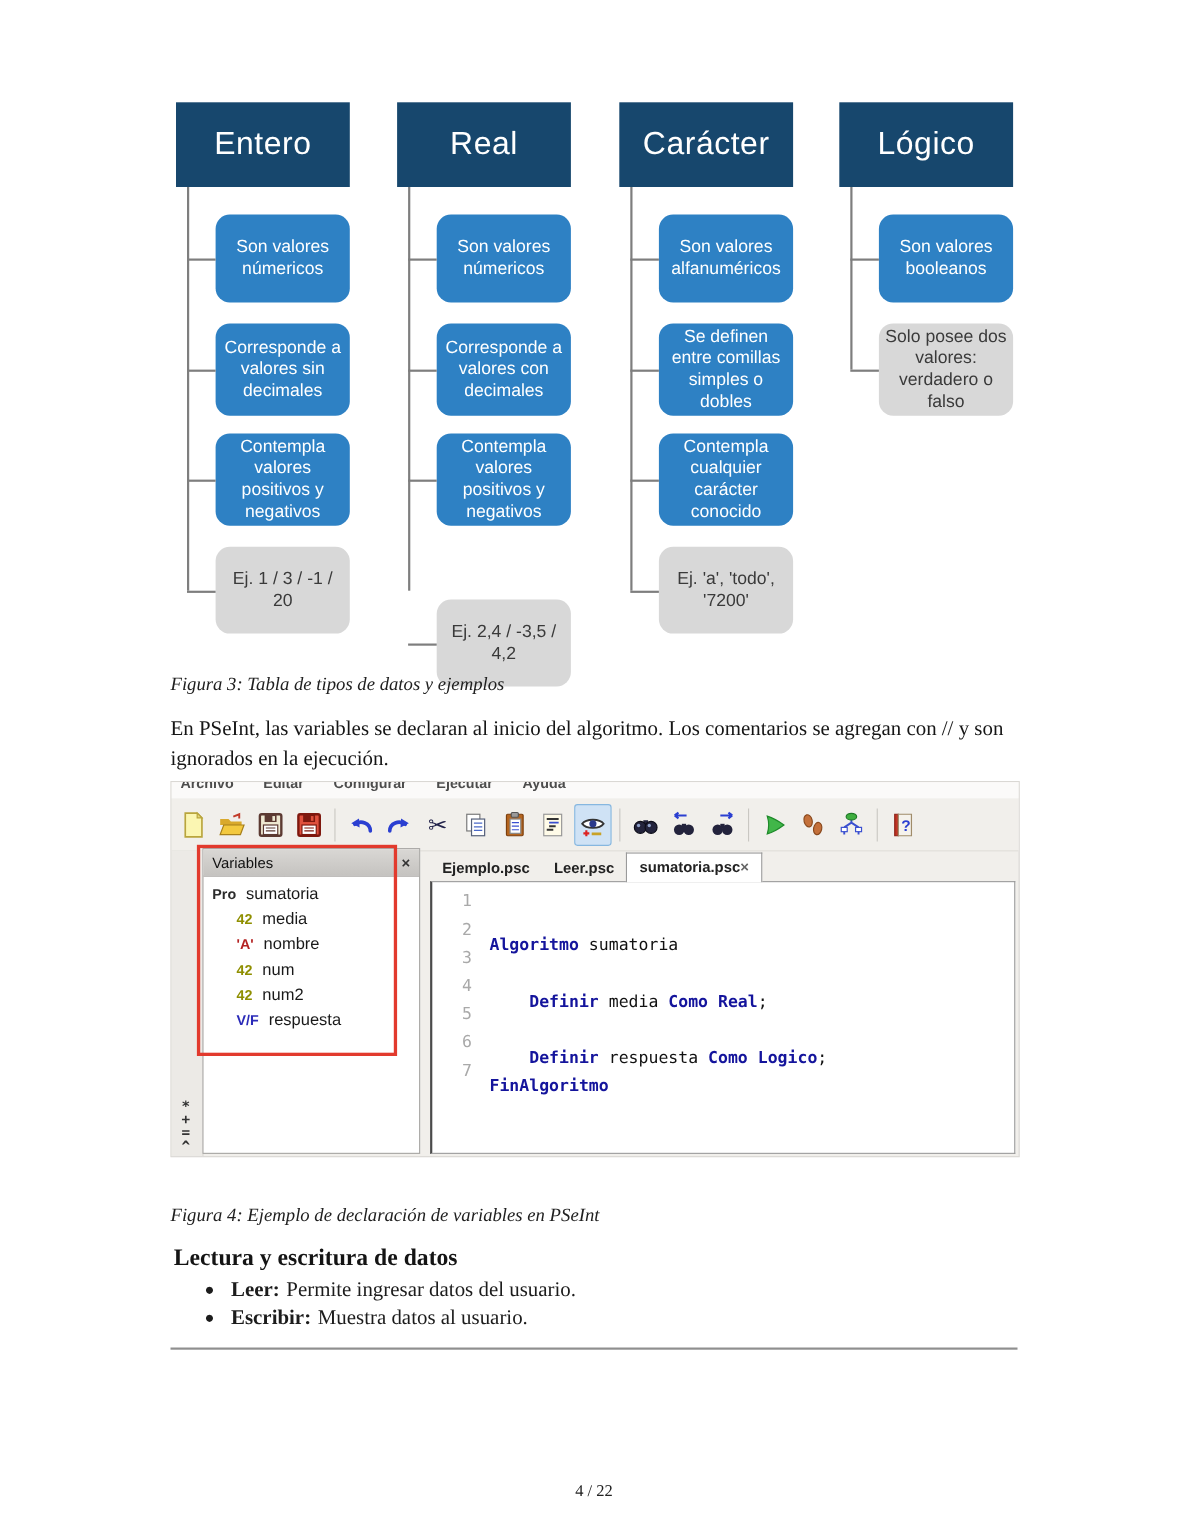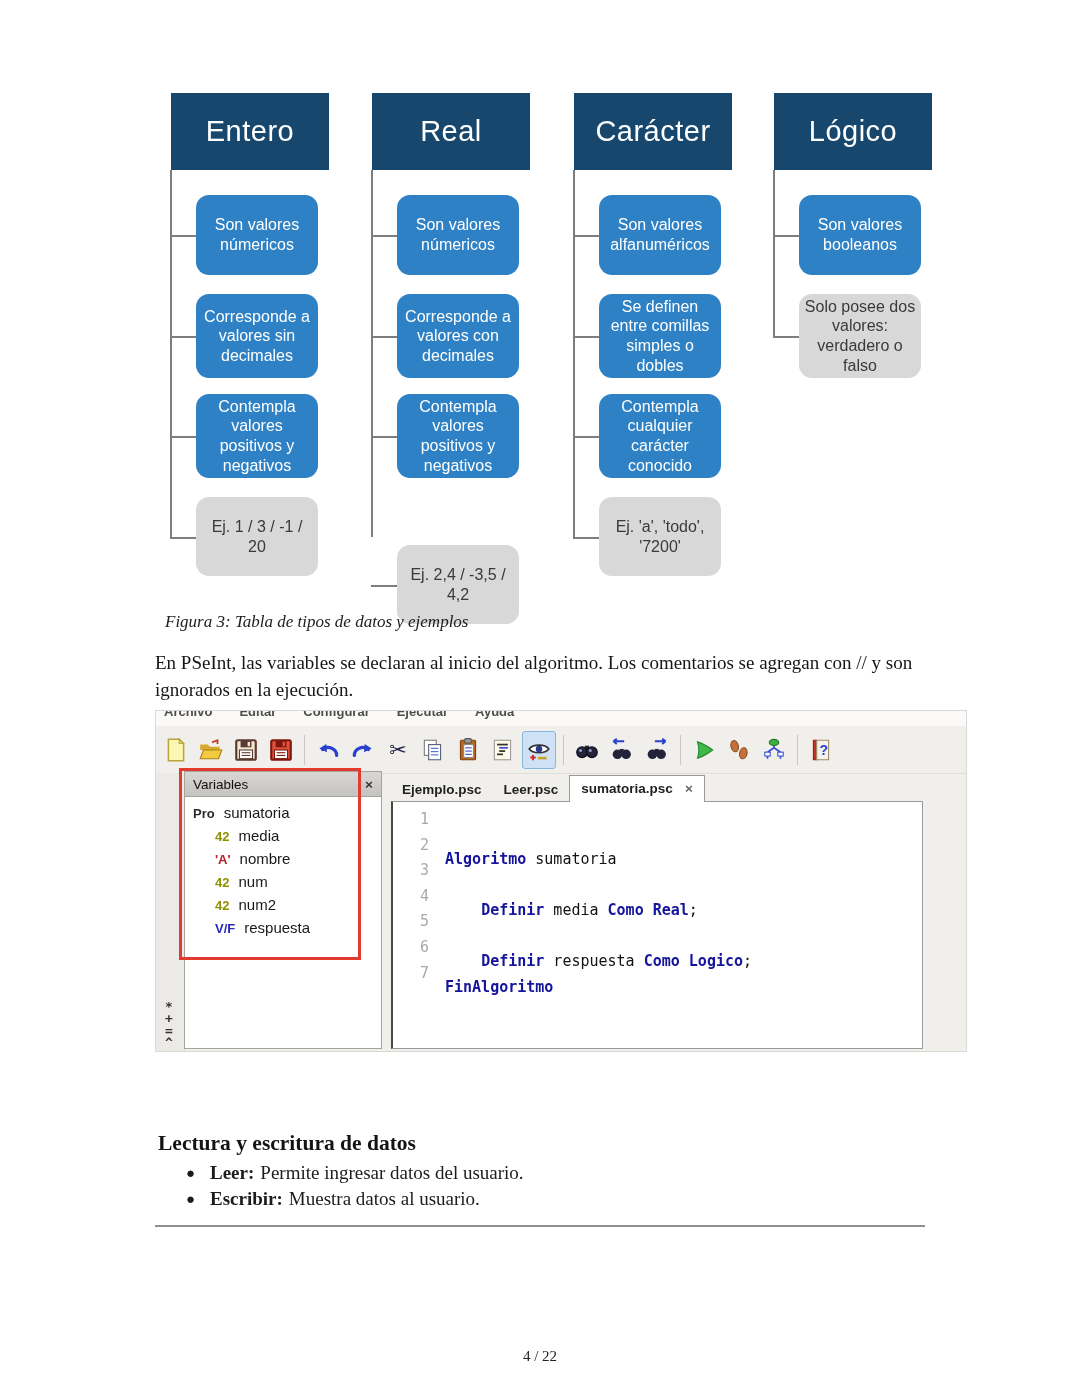--- a/index.html
+++ b/index.html
@@ -1,47 +1,47 @@
 <!DOCTYPE html>
 <html style="--navy: #17476d; --blue: #2e81c4; --graybox: #d8d8d8; --annotation-red: #e23a2d; --keyword: #14149c;"><head>
 <meta charset="utf-8">
 <style>
   html,body{margin:0;padding:0;background:#ffffff;}
   .page{position:relative;width:1080px;height:1397px;background:#fff;overflow:hidden;
         font-family:"Liberation Serif", serif;color:#1c1c1c;}
 
   
   .tcol{position:absolute;top:93px;width:158px;height:500px;}
-  .tcol-header{position:absolute;left:11px;top:0;width:100%;height:77px;
+  .tcol-header{position:absolute;left:0;top:0;width:100%;height:77px;
     background:var(--navy,#17476d);color:#fff;display:flex;align-items:center;justify-content:center;
     font-family:"Liberation Sans",sans-serif;font-size:29px;letter-spacing:.5px;}
   .vline{position:absolute;left:10px;top:77px;width:2px;background:#7e7e7e;}
   .titem{position:absolute;left:36px;right:0;display:flex;align-items:center;justify-content:center;
     text-align:center;font-family:"Liberation Sans",sans-serif;font-size:16px;line-height:1.22;
     font-weight:500;white-space:pre-line;border-radius:13px;}
   .titem::before{content:"";position:absolute;left:-26px;top:50%;width:26px;height:2px;background:#7e7e7e;}
   .titem.blue{background:var(--blue,#2e81c4);color:#fff;}
   .titem.gray{background:var(--graybox,#d8d8d8);color:#3a3a3a;}
 
   
-  .caption{position:absolute;left:165px;font-style:italic;font-size:17px;color:#202020;}
+  .caption{position:absolute;left:155px;font-style:italic;font-size:17px;color:#202020;}
   #fig3-caption{top:612px;}
   #fig4-caption{top:1095px;}
   .paragraph{position:absolute;left:155px;top:649px;width:778px;font-size:19px;line-height:27px;color:#161616;}
   .sec-heading{position:absolute;left:158px;top:1131px;font-size:21.5px;font-weight:bold;color:#141414;}
   .bullets{position:absolute;left:186px;top:1161px;width:720px;font-size:19px;line-height:24.5px;}
   .bullet{display:flex;margin-bottom:1px;}
   .bullet .dot{width:24px;font-size:15px;line-height:24.5px;}
   .bullet .lead{font-weight:bold;margin-right:6px;}
   .divider{position:absolute;left:155px;top:1225px;width:770px;height:2px;background:#8f8f8f;}
   .pagenum{position:absolute;left:0;top:1348px;width:100%;text-align:center;font-size:15px;color:#222;}
 
   
   .ide{position:absolute;left:155px;top:710px;width:770px;height:340px;background:#f1efeb;
-       border:1px solid #dad8d4;font-family:"Liberation Sans",sans-serif;padding-left:40px;}
+       border:1px solid #dad8d4;font-family:"Liberation Sans",sans-serif;}
   .menubar{position:absolute;left:0;top:0;right:0;height:15px;overflow:hidden;background:#fbfaf9;}
   .menubar-inner{transform:translateY(-7px);filter:blur(.5px);opacity:.8;
      font-weight:bold;font-size:13px;color:#222;padding-left:8px;white-space:nowrap;}
   .menu-item{margin-right:27px;display:inline-block;}
   .toolbar{position:absolute;left:0;top:15px;right:0;height:47px;background:#f1efeb;
      border-bottom:1px solid #e0ded9;display:flex;align-items:center;padding-left:4px;gap:3px;}
   .tb-btn{width:32px;height:36px;display:flex;align-items:center;justify-content:center;flex:none;}
   .tb-btn.active{background:#cfe2f5;border:1px solid #86b7e0;border-radius:3px;}
   .tb-sep{width:1px;height:30px;background:#c9c7c2;margin:0 4px;flex:none;}
   .glyph{font-family:"DejaVu Sans",sans-serif;font-size:21px;}
@@ -57,21 +57,21 @@
   .var-list{padding:7px 0 0 8px;font-size:15px;color:#191919;}
   .var-row{display:flex;align-items:baseline;height:23px;padding-left:22px;}
   .var-row.root{padding-left:0;}
   .var-ico{margin-right:9px;font-weight:bold;font-size:13px;}
   .var-name{font-size:15px;}
   .annot{position:absolute;left:23px;top:57px;width:176px;height:186px;border:3px solid #e23a2d;z-index:6;pointer-events:none;}
 
   .tabs{position:absolute;left:235px;top:64px;height:27px;display:flex;align-items:flex-end;
         font-size:13.5px;font-weight:bold;color:#222;z-index:2;}
   .tab{padding:4px 11px 5px;text-align:right;}
-  .tab.active{background:#fff;border:1px solid #9a9a9a;border-bottom:none;display:flex;gap:12px;padding:5px 11px 6px;}
+  .tab.active{background:#fff;border:1px solid #9a9a9a;border-bottom:none;display:flex;padding:5px 11px 6px;}
   .tab-close{color:#666;}
 
   .editor{position:absolute;left:235px;top:90px;width:532px;height:248px;background:#fff;
      border:1px solid #9a9a9a;border-left:2px solid #4a4a4a;overflow:hidden;padding-top:5px;box-sizing:border-box;}
   .code-line{display:flex;height:25.6px;line-height:25.6px;font-family:"DejaVu Sans Mono",monospace;font-size:15px;}
   .lnum{width:36px;text-align:right;padding-right:16px;color:#a9a9a9;flex:none;}
   .code-text{white-space:pre;color:#121212;margin-top:40px;}
   .kw{color:var(--keyword,#14149c);font-weight:bold;}
 </style>
 </head>
@@ -369,20 +369,21 @@
           <span class="lnum">6</span>
           <span class="code-text"><span class="kw">FinAlgoritmo</span></span>
         </div>
         <div class="code-line">
           <span class="lnum">7</span>
           <span class="code-text"></span>
         </div>
       </div>
   </div>
 
+  <div class="caption" id="fig4-caption">Figura 4: Ejemplo de declaración de variables en PSeInt</div>
 
   <div class="sec-heading">Lectura y escritura de datos</div>
 
   <div class="bullets" id="bullets">
       <div class="bullet">
         <span class="dot">●</span>
         <span class="lead">Leer:</span>
         <span>Permite ingresar datos del usuario.</span>
       </div>
       <div class="bullet">

